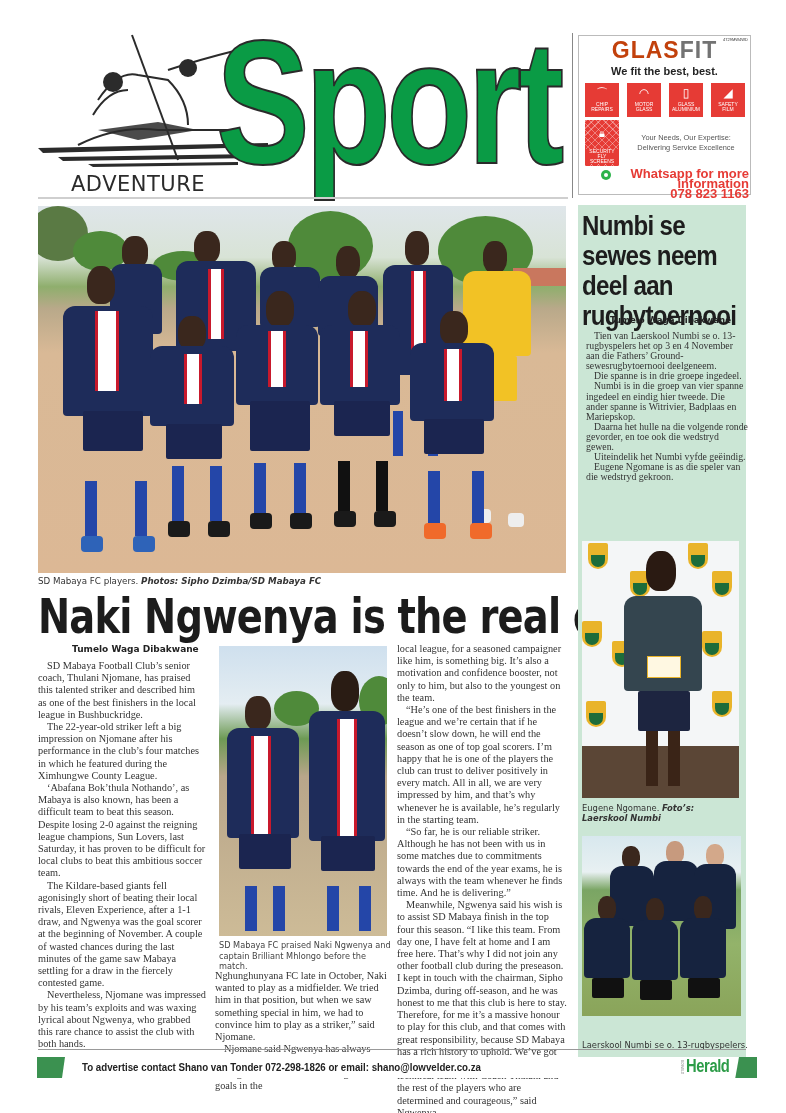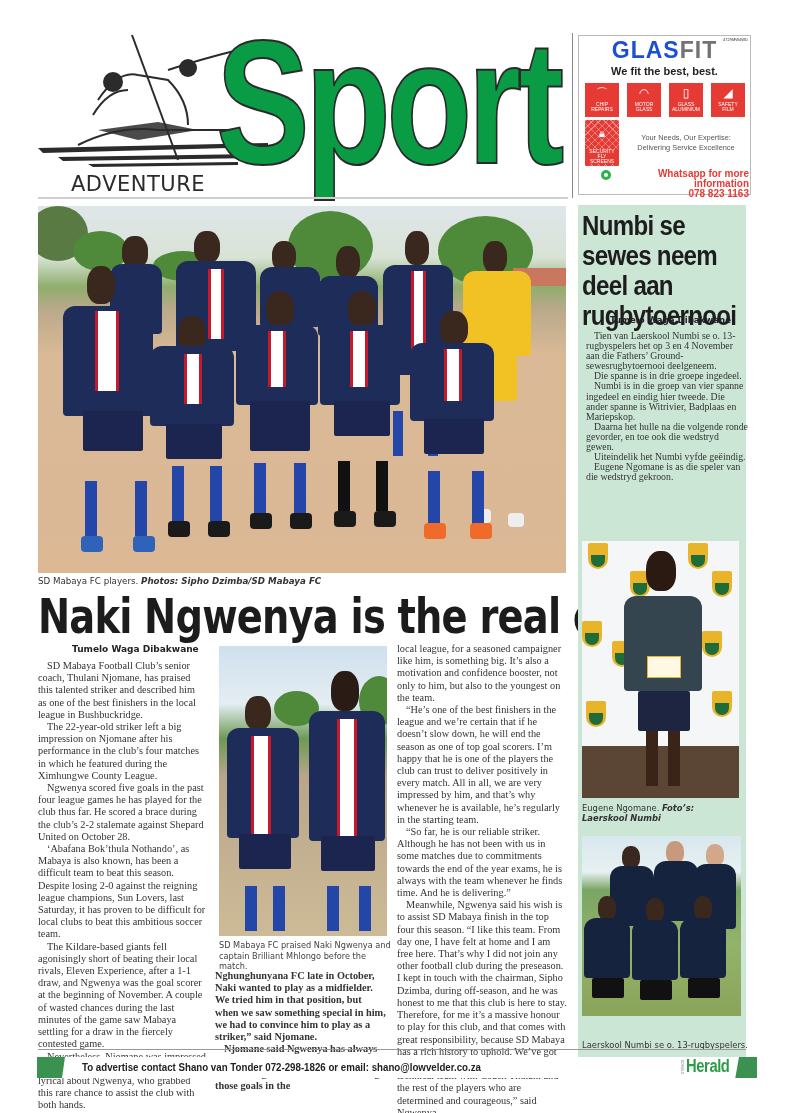--- a/index.html
+++ b/index.html
@@ -22,39 +22,39 @@
     -webkit-text-stroke: 2px #2a2a2a;
   }
   .masthead-rule { position: absolute; left: 38px; top: 197px; width: 530px; height: 2px; background: #cfcfcf; }
   .masthead-vrule { position: absolute; left: 572px; top: 33px; width: 1px; height: 165px; background: #888; }
 
   
   .ad { position: absolute; left: 578px; top: 35px; width: 173px; height: 160px; border: 1px solid #bbb; background: #fff; }
   .ad-code { position: absolute; right: 2px; top: 1px; font-family: "Liberation Sans", sans-serif; font-size: 4px; color: #333; }
   .ad-brand { position: absolute; left: 0; top: 3px; width: 100%; text-align: center;
     font-family: "Liberation Sans", sans-serif; font-weight: 700; font-size: 23px; letter-spacing: 1px; line-height: 1; }
-  .ad-brand .red { color: #1d4ed8; }
+  .ad-brand .red { color: #c2410c; }
   .ad-brand .grey { color: #737373; }
   .ad-tagline { position: absolute; left: 0; top: 29px; width: 100%; text-align: center;
     font-family: "Liberation Sans", sans-serif; font-weight: 700; font-size: 11px; color: #222; }
   .ad-tiles { position: absolute; left: 6px; top: 47px; width: 160px; height: 34px; display: flex; justify-content: space-between; }
   .ad-tile { width: 34px; height: 34px; background: #e63b35; color: #fff; position: relative;
     font-family: "Liberation Sans Narrow", "Liberation Sans", sans-serif; font-size: 5px; text-align: center; line-height: 1; }
   .ad-tile .glyph { display: block; font-size: 12px; padding-top: 3px; line-height: 14px; }
   .ad-tile .lbl { display: block; padding: 2px 1px 0; text-transform: uppercase; }
   .ad-tile-security { position: absolute; left: 6px; top: 84px; width: 34px; height: 46px; background: #e63b35; color: #fff;
     font-family: "Liberation Sans", sans-serif; font-size: 5px; text-align: center; line-height: 1;
     background-image: repeating-linear-gradient(45deg, rgba(255,255,255,.35) 0 1px, transparent 1px 5px),
                       repeating-linear-gradient(-45deg, rgba(255,255,255,.35) 0 1px, transparent 1px 5px); }
   .ad-tile-security .lbl { position: absolute; bottom: 2px; left: 0; width: 100%; text-transform: uppercase; background: #e63b35; }
   .ad-tile-security .glyph { display: block; font-size: 11px; padding-top: 8px; }
   .ad-needs { position: absolute; left: 44px; top: 97px; width: 126px; text-align: center;
     font-family: "Liberation Sans", sans-serif; font-size: 7.4px; color: #555; line-height: 10px; }
   .ad-whatsapp { position: absolute; left: 22px; top: 133px; width: 148px; text-align: right;
-    font-family: "Liberation Sans", sans-serif; font-weight: 700; font-size: 10px; color: #e63b35; line-height: 10px; }
+    font-family: "Liberation Sans", sans-serif; font-weight: 700; font-size: 13px; color: #e63b35; line-height: 10px; }
   .wa-icon { position: absolute; left: 0; top: 1px; width: 10px; height: 10px; border-radius: 50%; background: #2bb34a; }
   .wa-icon::after { content: ""; position: absolute; left: 3px; top: 3px; width: 4px; height: 4px; border-radius: 50%; background: #fff; }
 
   
   .main-photo { position: absolute; left: 38px; top: 206px; width: 528px; height: 367px; overflow: hidden;
     background: linear-gradient(180deg, #dfe6ea 0%, #d8e3d6 14%, #8fae6d 22%, #b9a98a 28%, #d9b996 40%, #dcb895 100%); }
   .tree { position: absolute; border-radius: 50%; background: #4f8a3a; }
   .player { position: absolute; }
   .player .head { position: absolute; border-radius: 45% 45% 40% 40%; background: #3a271d; }
   .player .shirt { position: absolute; border-radius: 12px 12px 4px 4px; background: #1e2c5a; }
@@ -73,21 +73,21 @@
     font-family: "DejaVu Sans", sans-serif; font-weight: 700; font-size: 48px; color: #1c1c1c;
     letter-spacing: -1px; line-height: 56px; white-space: nowrap;
     transform: scaleX(0.80); transform-origin: left top; }
 
   
   .byline { position: absolute; font-family: "DejaVu Sans", sans-serif; font-weight: 700; font-size: 9px; color: #222; }
   .col { position: absolute; font-size: 10.3px; line-height: 12.2px; color: #333; text-align: left; }
   .col p { text-indent: 9px; }
 
   .col-1 { left: 38px; top: 660px; width: 168px; }
-  .col-2b { left: 215px; top: 970px; width: 172px; font-weight: bold; }
+  .col-2b { left: 215px; top: 970px; width: 172px; }
   .col-3 { left: 397px; top: 643px; width: 170px; }
 
   .inline-photo { position: absolute; left: 219px; top: 646px; width: 168px; height: 290px; overflow: hidden;
     background: linear-gradient(180deg, #cfe0ee 0%, #e4edf2 20%, #6d9a54 32%, #b9a68a 45%, #cdbb97 100%); }
   .inline-caption { position: absolute; left: 219px; top: 940px; width: 172px; font-family: "DejaVu Sans", sans-serif;
     font-size: 8.2px; line-height: 10.5px; color: #444; }
 
   
   .sidebar { position: absolute; left: 578px; top: 205px; width: 168px; height: 853px; background: #cbe6d5; }
   .sidebar-title { position: absolute; left: 4px; top: 6px; width: 164px; font-family: "Liberation Sans", sans-serif;
@@ -278,21 +278,20 @@
 <div class="main-caption">
   <span>SD Mabaya FC players. </span><b>Photos: Sipho Dzimba/SD Mabaya FC</b>
 </div>
 
 <h1 class="headline">Naki Ngwenya is the real deal</h1>
 
 <div class="byline" style="left:72px;top:644px;">Tumelo Waga Dibakwane</div>
 <div class="col col-1">
   <p>SD Mabaya Football Club’s senior coach, Thulani Njomane, has praised this talented striker and described him as one of the best finishers in the local league in Bushbuckridge.</p>
   <p>The 22-year-old striker left a big impression on Njomane after his performance in the club’s four matches in which he featured during the Ximhungwe County League.</p>
-  <p>Ngwenya scored five goals in the past four league games he has played for the club thus far. He scored a brace during the club’s 2-2 stalemate against Shepard United on October 28.</p>
   <p>‘Abafana Bok’thula Nothando’, as Mabaya is also known, has been a difficult team to beat this season. Despite losing 2-0 against the reigning league champions, Sun Lovers, last Saturday, it has proven to be difficult for local clubs to beat this ambitious soccer team.</p>
   <p>The Kildare-based giants fell agonisingly short of beating their local rivals, Eleven Experience, after a 1-1 draw, and Ngwenya was the goal scorer at the beginning of November. A couple of wasted chances during the last minutes of the game saw Mabaya settling for a draw in the fiercely contested game.</p>
   <p>Nevertheless, Njomane was impressed by his team’s exploits and was waxing lyrical about Ngwenya, who grabbed this rare chance to assist the club with both hands.</p>
 
 </div>
 
 <div class="inline-photo">
   <div class="tree" style="left:55px;top:45px;width:45px;height:35px;"></div>
   <div class="tree" style="left:140px;top:30px;width:40px;height:50px;"></div>
   <div class="player" style="left:8px;top:50px;">

